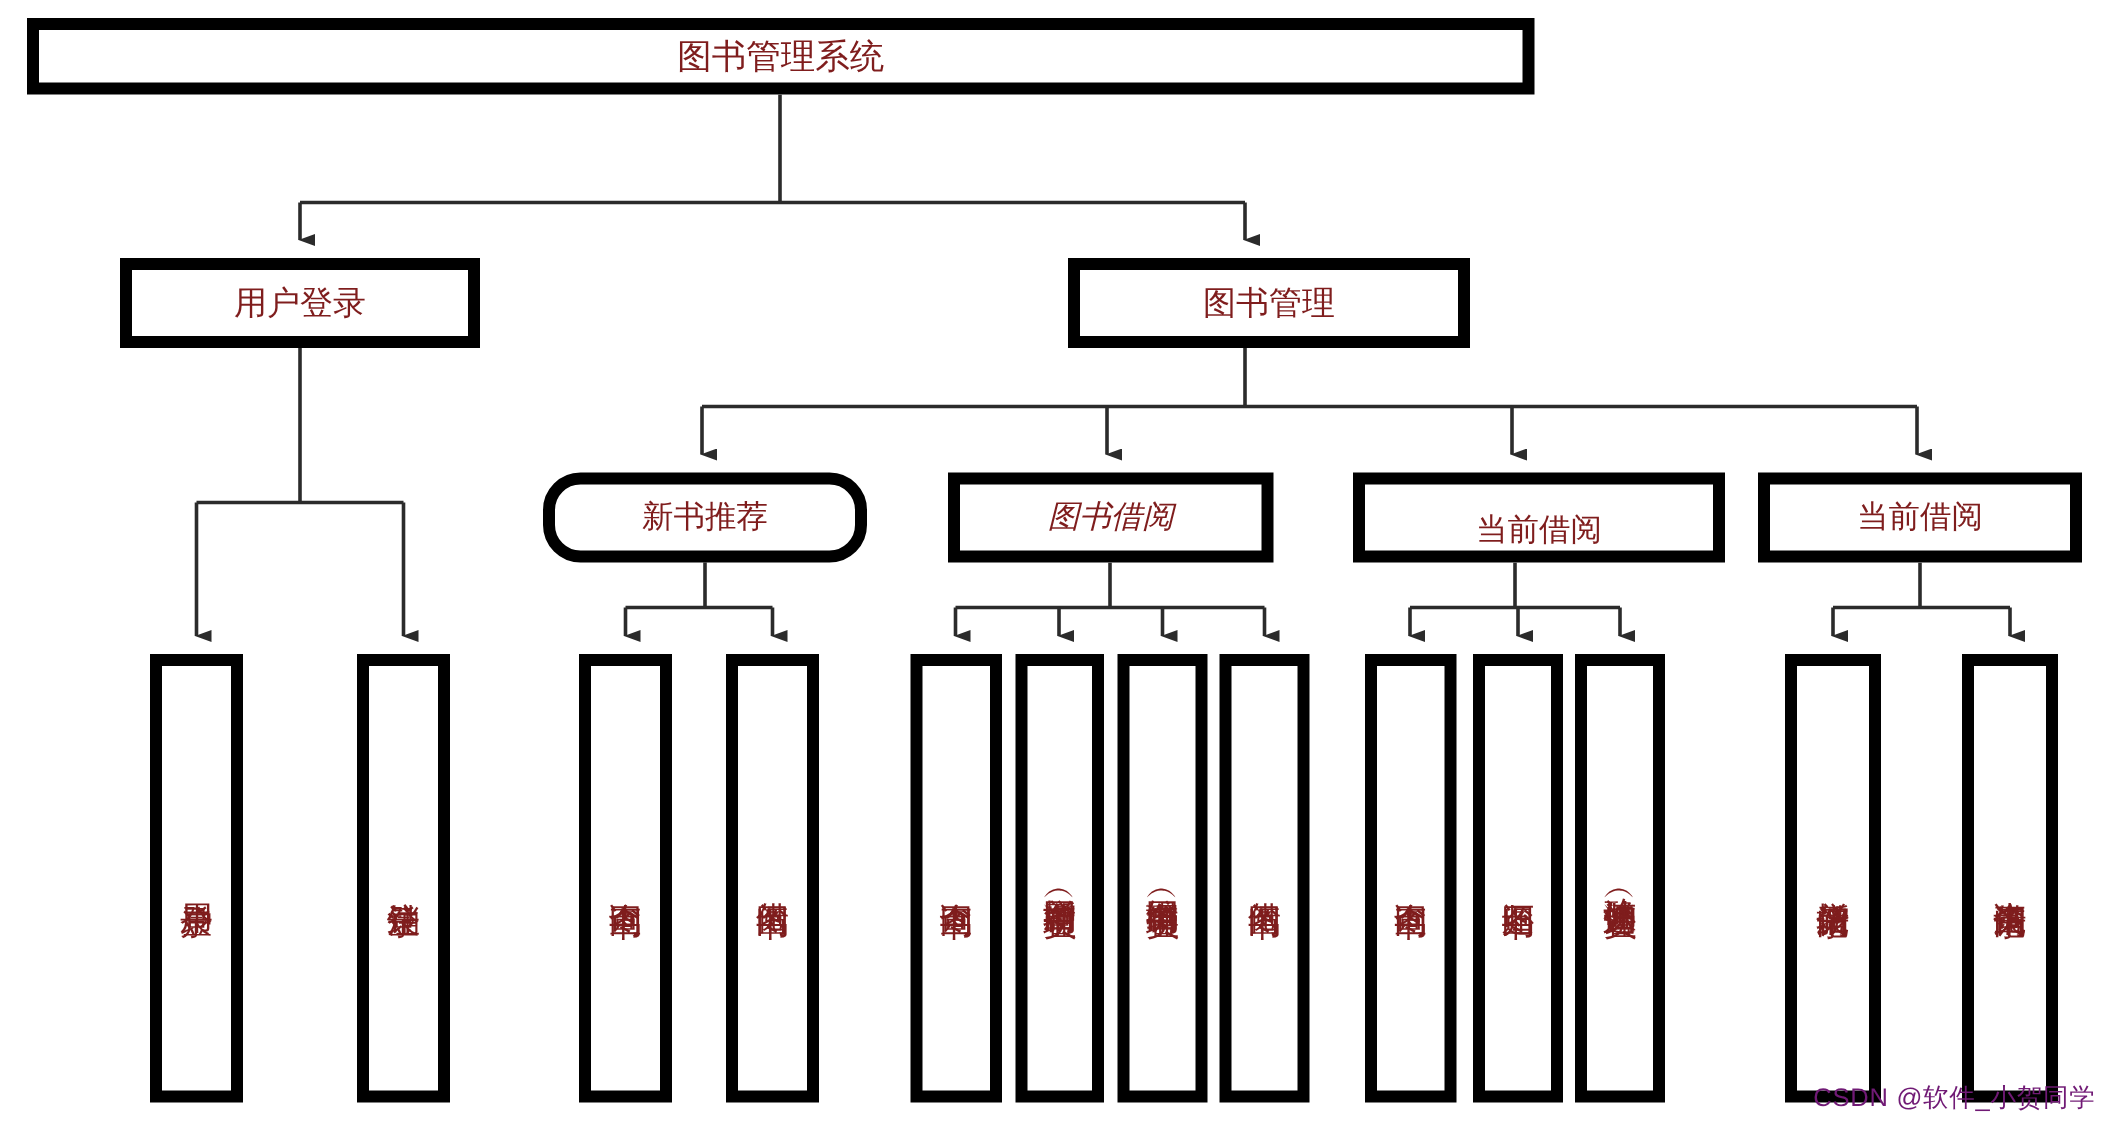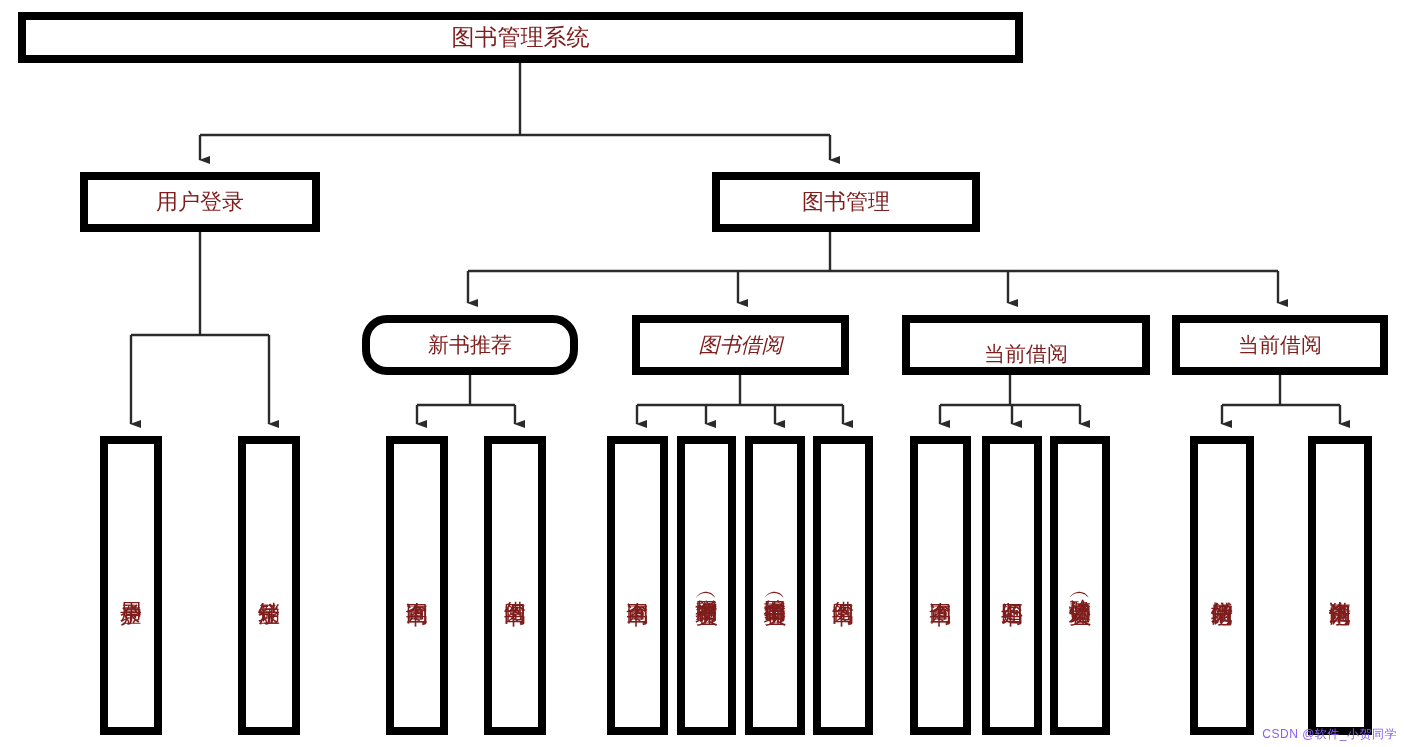--- a/index.html
+++ b/index.html
@@ -59,22 +59,22 @@
   .node-leaf .vtext {
     writing-mode: vertical-rl;
     text-orientation: upright;
     white-space: normal;
     max-height: 100%;
   }
   .watermark {
     position: absolute;
     right: 8px;
     bottom: 4px;
-    font-size: 12px;
-    color: #8b5cf6;
+    font-size: 17px;
+    color: #701a75;
     letter-spacing: 0.5px;
     white-space: nowrap;
   }
 </style>
 </head>
 <body>
 
 <div id="diagram-root">
 
   <svg id="edges-layer" viewBox="0 0 1405 747" width="1405" height="747" xmlns="http://www.w3.org/2000/svg">

